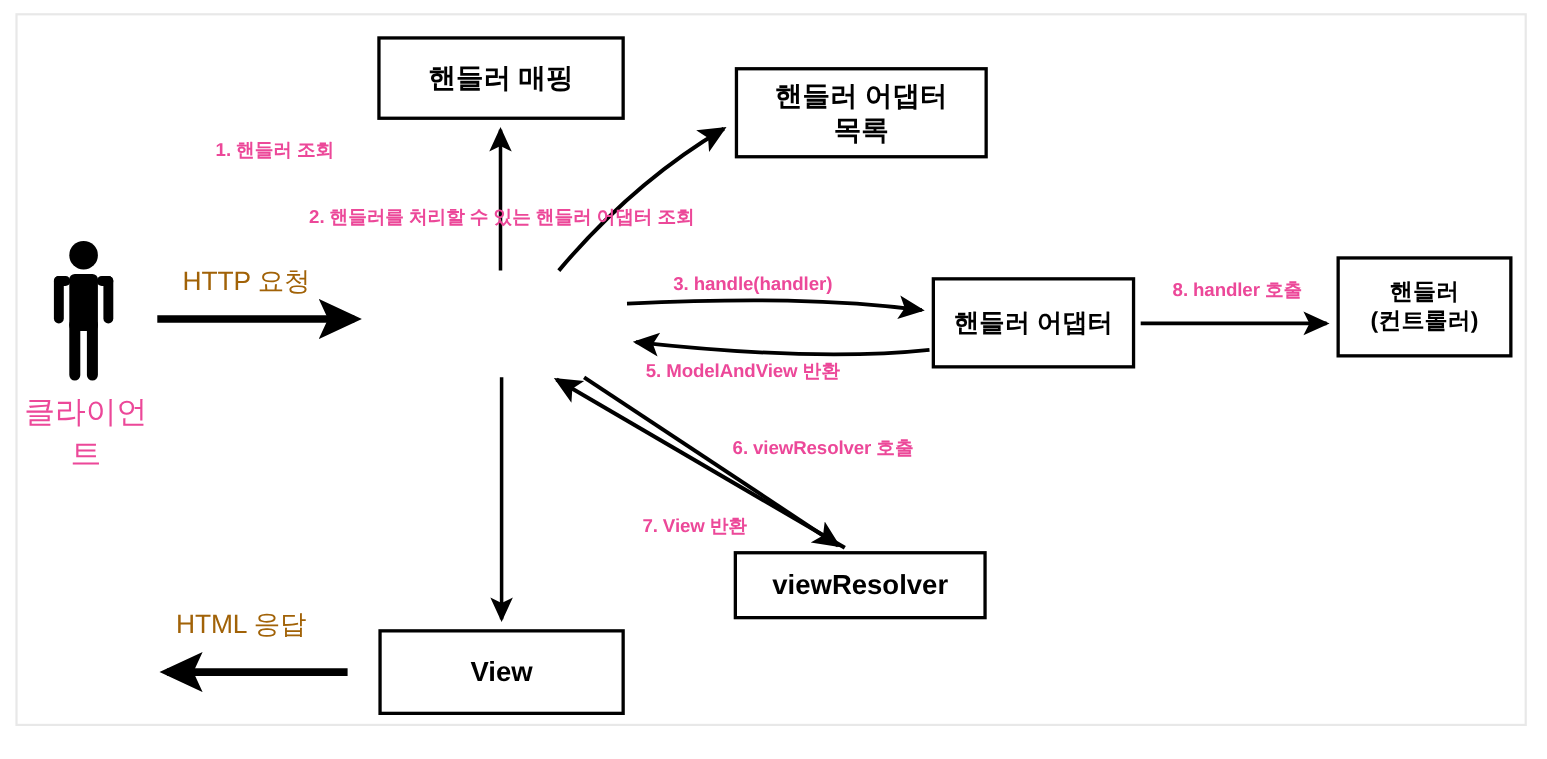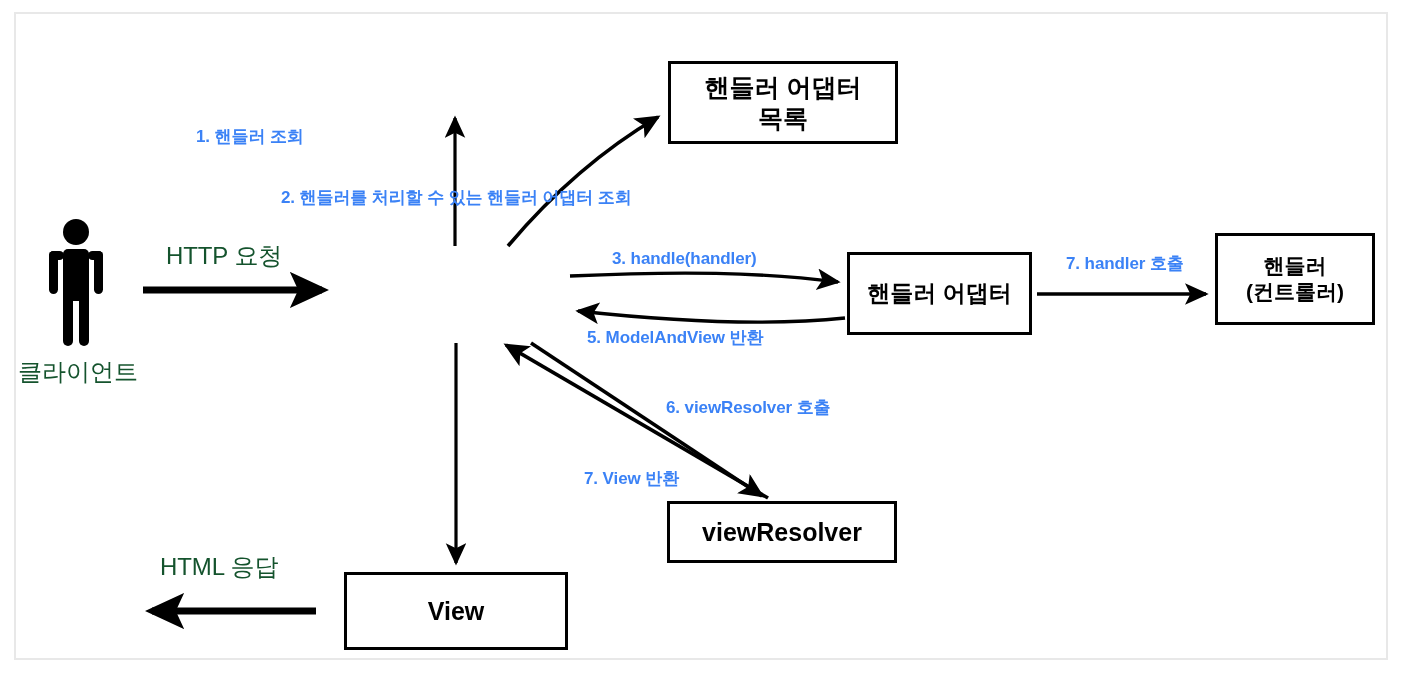--- a/index.html
+++ b/index.html
@@ -55,30 +55,30 @@
   #node-handler-mapping { left: 343px; top: 33px;  width: 225px; height: 76px;  font-size: 25px; }
   #node-adapter-list     { left: 668px; top: 61px;  width: 230px; height: 83px;  font-size: 25px; }
   #node-dispatcher       { left: 343px; top: 247px; width: 225px; height: 94px;  font-size: 29px; }
   #node-handler-adapter  { left: 847px; top: 252px; width: 185px; height: 83px;  font-size: 23px; }
   #node-handler-ctrl     { left: 1215px;top: 233px; width: 160px; height: 92px;  font-size: 21px; }
   #node-view-resolver    { left: 667px; top: 501px; width: 230px; height: 62px;  font-size: 25px; }
   #node-view             { left: 344px; top: 572px; width: 224px; height: 78px;  font-size: 25px; }
 
   .edge-label {
     position: absolute;
-    color: #3b82f6;
+    color: #ec4899;
     font-weight: bold;
     font-size: 17px;
     white-space: nowrap;
     letter-spacing: -0.1px;
   }
   .edge-label.plain {
     font-weight: normal;
     font-size: 24px;
-    color: #14532d;
+    color: #a16207;
   }
   #lbl-1 { left: 196px; top: 125px; }
   #lbl-2 { left: 281px; top: 164px; margin-top: 22px; }
   #lbl-3 { left: 612px; top: 249px; }
   #lbl-4 { left: 1066px; top: 252px; }
   #lbl-5 { left: 587px; top: 326px; }
   #lbl-6 { left: 666px; top: 396px; }
   #lbl-7 { left: 584px; top: 467px; }
   #lbl-8 { left: 203px; top: 441px; }
   #lbl-http-req { left: 166px; top: 240px; }
@@ -90,22 +90,22 @@
     top: 218px;
     width: 60px;
     height: 130px;
   }
   #client-caption {
     position: absolute;
     left: 13px;
     top: 356px;
     width: 130px;
     text-align: center;
-    font-size: 24px;
-    color: #14532d;
+    font-size: 28px;
+    color: #ec4899;
   }
 </style>
 </head>
 <body>
 
 <div id="canvas">
 
   <div id="frame"></div>
 
   <svg id="wires" viewBox="0 0 1406 690" xmlns="http://www.w3.org/2000/svg">
@@ -164,20 +164,23 @@
     <rect x="17" y="31" width="26" height="52" rx="5" fill="#000000"></rect>
     <rect x="3" y="33" width="15" height="9" rx="4.5" fill="#000000"></rect>
     <rect x="42" y="33" width="15" height="9" rx="4.5" fill="#000000"></rect>
     <rect x="3" y="33" width="9" height="43" rx="4.5" fill="#000000"></rect>
     <rect x="48" y="33" width="9" height="43" rx="4.5" fill="#000000"></rect>
     <rect x="17" y="72" width="10" height="56" rx="5" fill="#000000"></rect>
     <rect x="33" y="72" width="10" height="56" rx="5" fill="#000000"></rect>
   </svg>
   <div id="client-caption">클라이언트</div>
 
+  <div class="node" id="node-handler-mapping">
+    <span class="node-label">핸들러 매핑</span>
+  </div>
 
   <div class="node" id="node-adapter-list">
     <span class="node-label">핸들러 어댑터
 목록</span>
   </div>
 
 
   <div class="node" id="node-handler-adapter">
     <span class="node-label">핸들러 어댑터</span>
   </div>
@@ -196,21 +199,21 @@
   </div>
 
   <div class="edge-label plain" id="lbl-http-req">HTTP 요청</div>
 
   <div class="edge-label" id="lbl-1">1. 핸들러 조회</div>
 
   <div class="edge-label" id="lbl-2">2. 핸들러를 처리할 수 있는 핸들러 어댑터 조회</div>
 
   <div class="edge-label" id="lbl-3">3. handle(handler)</div>
 
-  <div class="edge-label" id="lbl-4">7. handler 호출</div>
+  <div class="edge-label" id="lbl-4">8. handler 호출</div>
 
   <div class="edge-label" id="lbl-5">5. ModelAndView 반환</div>
 
   <div class="edge-label" id="lbl-6">6. viewResolver 호출</div>
 
   <div class="edge-label" id="lbl-7">7. View 반환</div>
 
 
   <div class="edge-label plain" id="lbl-http-res">HTML 응답</div>
 

